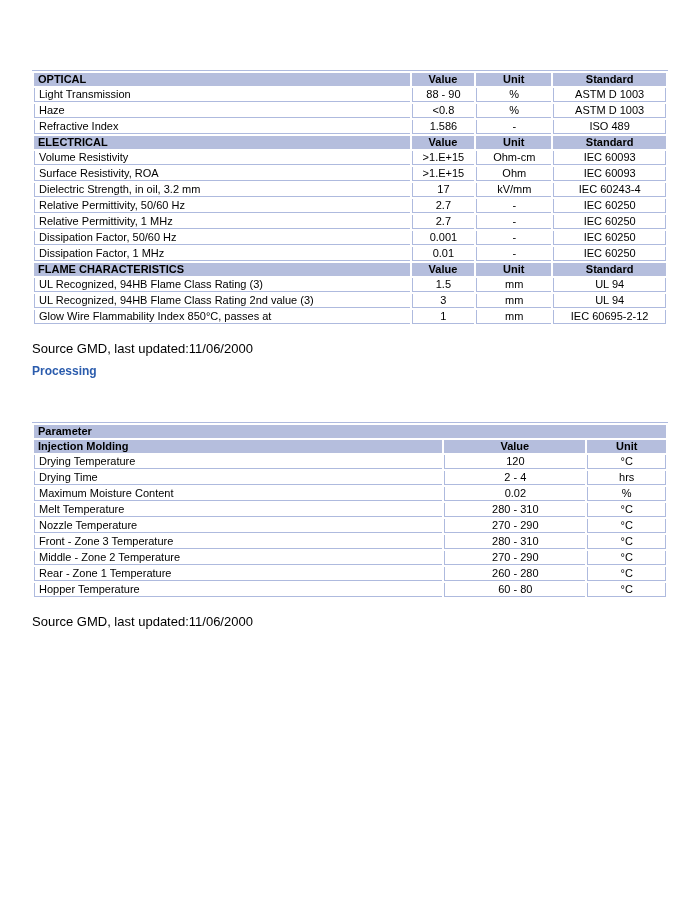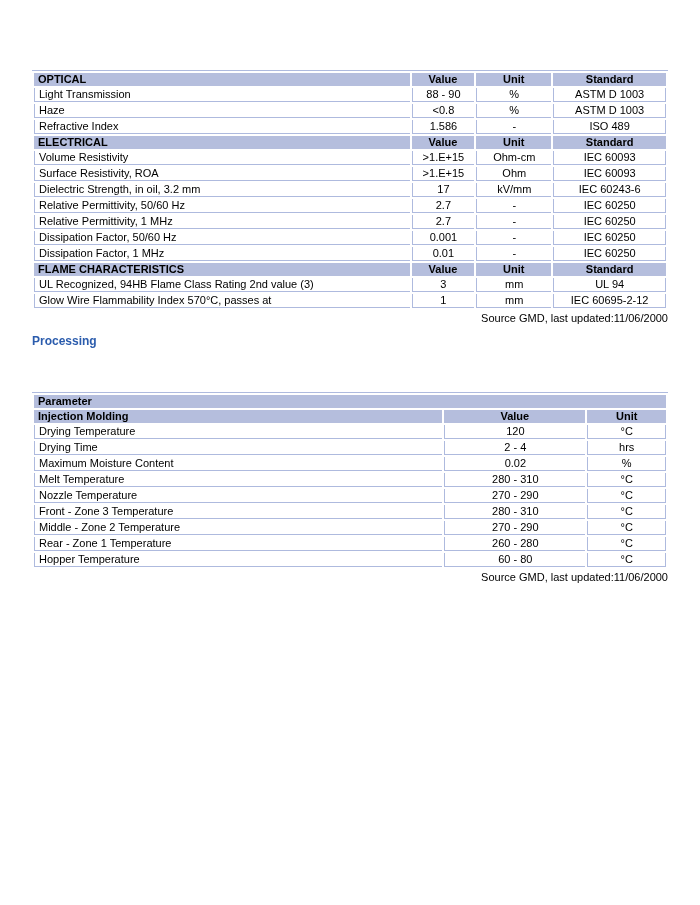--- a/index.html
+++ b/index.html
@@ -51,24 +51,23 @@
   table.t1 col.c-unit  { width: 12%; }
   table.t1 col.c-std   { width: 18%; }
 
   
   table.t2 col.c-param { width: 65%; }
   table.t2 col.c-val   { width: 22.5%; }
   table.t2 col.c-unit  { width: 12.5%; }
 
   .source-note {
     width: 636px;
-    text-align: right;
-    font-size: 11px;
+    font-size: 13px;
     line-height: 13px;
-    margin-top: 2px;
+    margin-top: 16px;
   }
   .blue-heading {
     font-size: 12px;
     font-weight: bold;
     color: #2b5cad;
     margin: 9px 0 23px 0;
   }
 </style>
 </head>
 <body>
@@ -124,21 +123,21 @@
     <tr class="row">
       <td class="p">Surface Resistivity, ROA</td>
       <td>&gt;1.E+15</td>
       <td>Ohm</td>
       <td>IEC 60093</td>
     </tr>
     <tr class="row">
       <td class="p">Dielectric Strength, in oil, 3.2 mm</td>
       <td>17</td>
       <td>kV/mm</td>
-      <td>IEC 60243-6</td>
+      <td>IEC 60243-4</td>
     </tr>
     <tr class="row">
       <td class="p">Relative Permittivity, 50/60 Hz</td>
       <td>2.7</td>
       <td>-</td>
       <td>IEC 60250</td>
     </tr>
     <tr class="row">
       <td class="p">Relative Permittivity, 1 MHz</td>
       <td>2.7</td>
@@ -156,29 +155,35 @@
       <td>0.01</td>
       <td>-</td>
       <td>IEC 60250</td>
     </tr>
 
     <tr class="sec">
       <td class="p">FLAME CHARACTERISTICS</td>
       <td>Value</td>
       <td>Unit</td>
       <td>Standard</td>
+    </tr>
+    <tr class="row">
+      <td class="p">UL Recognized, 94HB Flame Class Rating (3)</td>
+      <td>1.5</td>
+      <td>mm</td>
+      <td>UL 94</td>
     </tr>
     <tr class="row">
       <td class="p">UL Recognized, 94HB Flame Class Rating 2nd value (3)</td>
       <td>3</td>
       <td>mm</td>
       <td>UL 94</td>
     </tr>
     <tr class="row">
-      <td class="p">Glow Wire Flammability Index 570°C, passes at</td>
+      <td class="p">Glow Wire Flammability Index 850°C, passes at</td>
       <td>1</td>
       <td>mm</td>
       <td>IEC 60695-2-12</td>
     </tr>
   </tbody>
     </table>
 
   <div class="source-note">Source GMD, last updated:11/06/2000</div>
 
   <div class="blue-heading">Processing</div>

